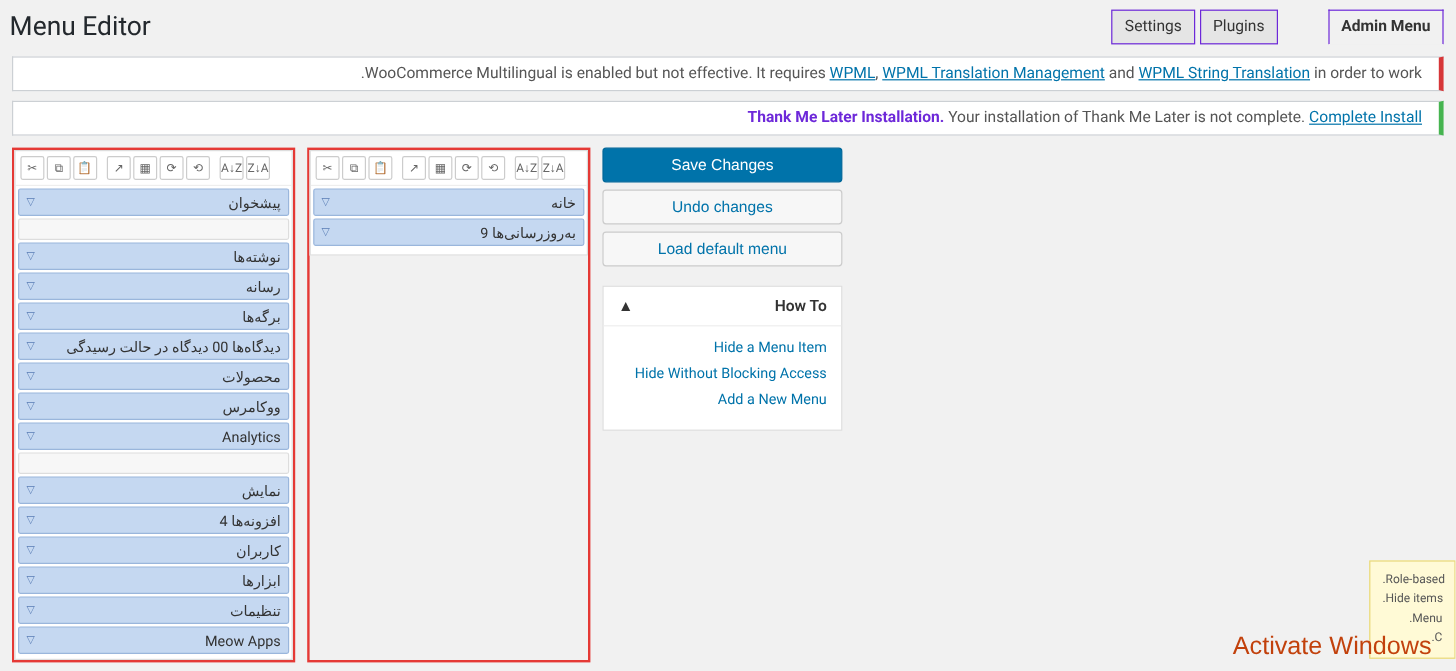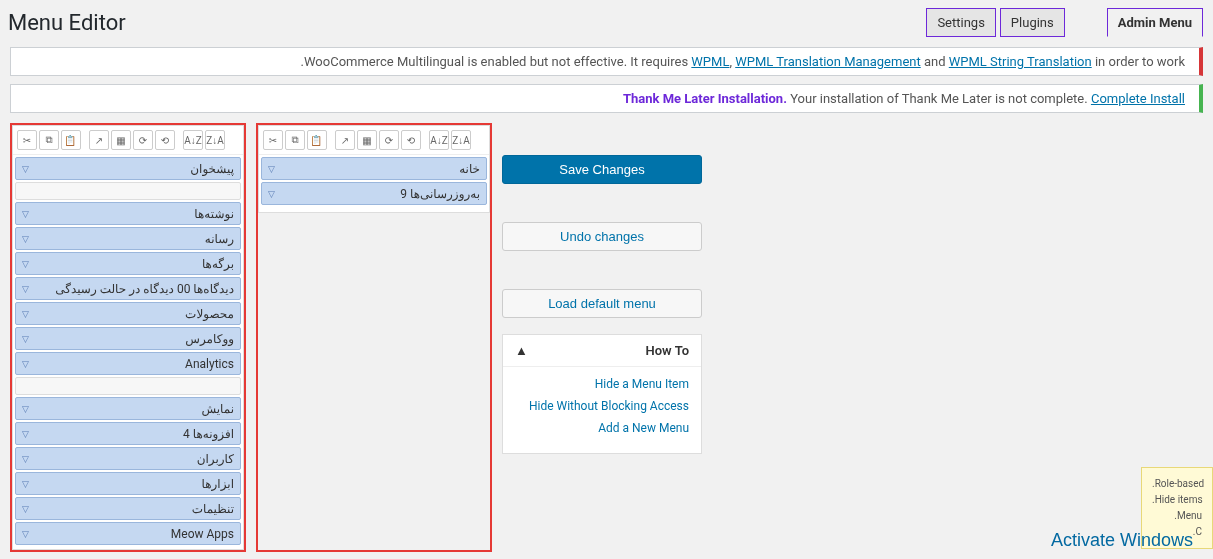--- a/index.html
+++ b/index.html
@@ -16,29 +16,29 @@
 .cols { display: flex; gap: 10px; padding: 2px 10px; }
 .col { width: 232px; background: #fff; border: 1px solid #ddd; }
 .col1-wrap, .col2-wrap { border: 2px solid #e53935; }
 .toolbar { display: flex; gap: 2px; padding: 4px; border-bottom: 1px solid #eee; flex-wrap: wrap; }
 .tbtn { width: 20px; height: 20px; border: 1px solid #ccc; border-radius: 2px; background: #fff; display: flex; align-items: center; justify-content: center; font-size: 10px; cursor: pointer; color: #666; }
 .items { padding: 2px; }
 .item { background: #c5d8f1; border: 1px solid #9ab6dc; border-radius: 2px; margin-bottom: 2px; padding: 4px 6px; display: flex; align-items: center; justify-content: space-between; direction: rtl; font-size: 12px; cursor: pointer; height: 23px; }
 .item.sep { background: #f7f7f7; border-color: #ddd; height: 18px; }
 .item .chev { font-size: 9px; color: #5a7db5; }
 .rcol { width: 200px; display: flex; flex-direction: column; gap: 6px; }
-.btn { padding: 6px 12px; border: 1px solid #0073aa; border-radius: 3px; font-size: 13px; cursor: pointer; width: 100%; text-align: center; margin-top: 32px; }
+.btn { padding: 6px 12px; border: 1px solid #0073aa; border-radius: 3px; font-size: 13px; cursor: pointer; width: 100%; text-align: center; }
 .btn.primary { background: #0073aa; color: #fff; border-color: #006799; }
 .btn.secondary { background: #f7f7f7; color: #0073aa; border-color: #ccc; }
 .howto { background: #fff; border: 1px solid #ddd; margin-top: 10px; }
 .howto-head { padding: 8px 12px; border-bottom: 1px solid #eee; display: flex; justify-content: space-between; align-items: center; font-weight: 600; }
 .howto-body { padding: 10px 12px; text-align: right; }
 .howto-body a { display: block; color: #0073aa; font-size: 12px; margin-bottom: 8px; text-decoration: none; }
 .upg { position: absolute; right: 0; bottom: 10px; background: #fffad6; border: 1px solid #e8d878; padding: 8px 10px; font-size: 10px; text-align: right; color: #555; line-height: 1.6; width: 72px; overflow: hidden; white-space: nowrap; }
-.activate { position: absolute; right: 20px; bottom: 8px; color: #0369a1; font-size: 18px; font-family: "Segoe UI Light", sans-serif; }
+.activate { position: absolute; right: 20px; bottom: 8px; color: #c2410c; font-size: 21px; font-family: "Segoe UI Light", sans-serif; }
 </style>
 </head>
 <body>
 
 <div class="header">
   <h1>Menu Editor</h1>
   <div class="tabs">
     <div class="tab">Settings</div>
     <div class="tab">Plugins</div>
     <div class="tab active">Admin Menu</div>

